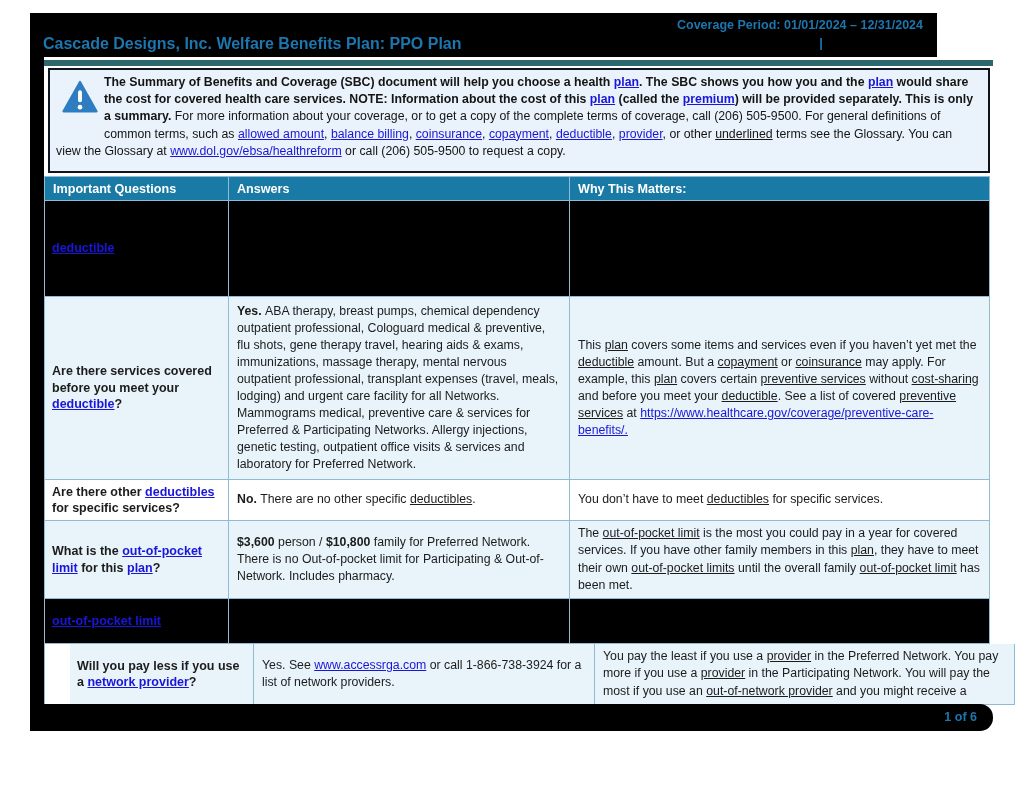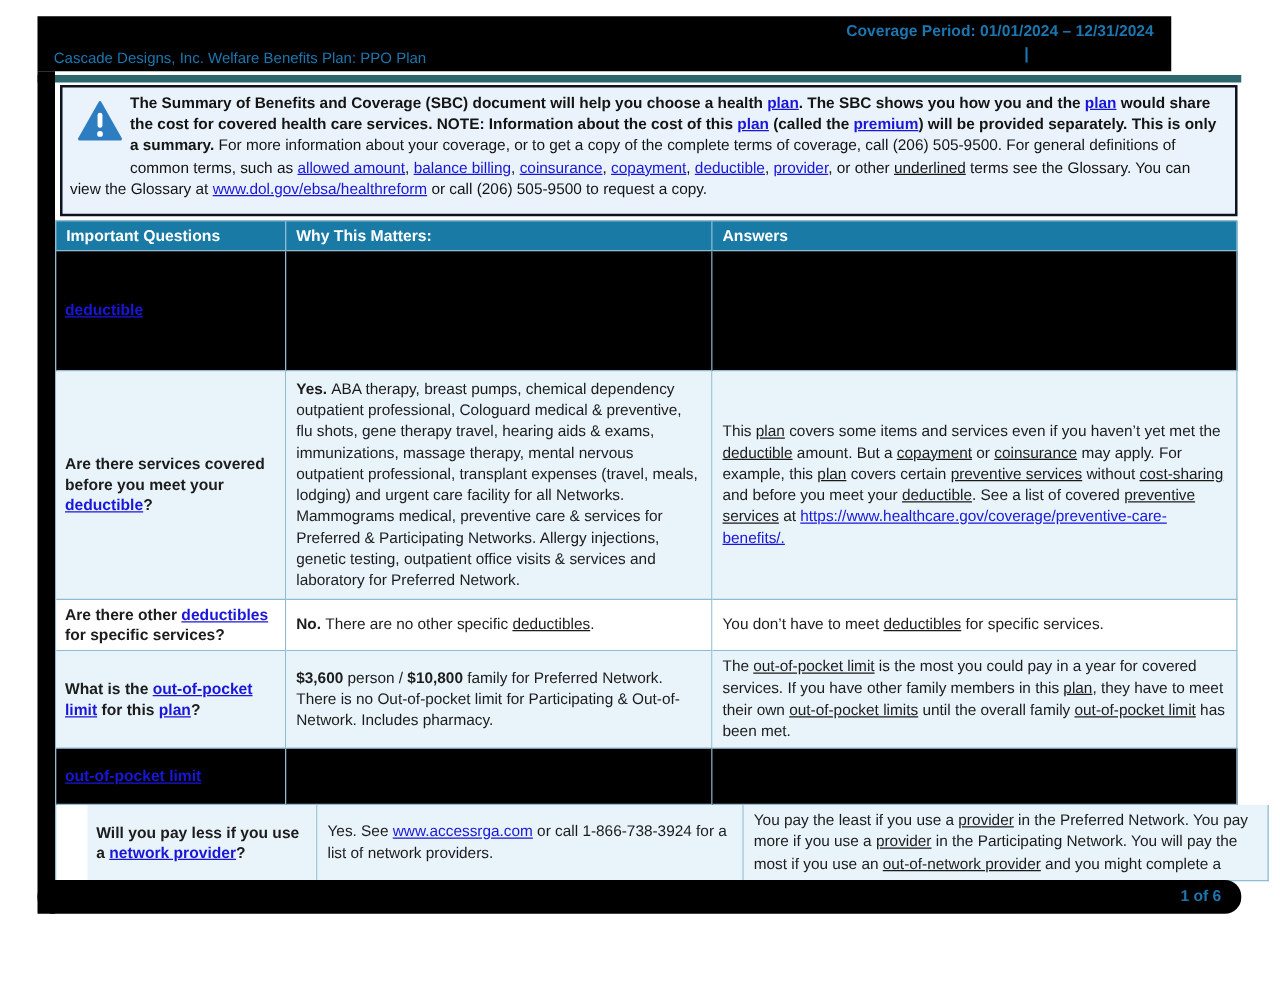--- a/index.html
+++ b/index.html
@@ -12,21 +12,21 @@
     --teal-line:#2c676d;
   }
   *{margin:0;padding:0;box-sizing:border-box;}
   html,body{background:#ffffff;}
   .page{
     position:relative;width:1024px;height:791px;background:#fff;
     font-family:"Liberation Sans",sans-serif;color:#1c1c1c;overflow:hidden;
   }
   
   .top-bar{position:absolute;left:30px;top:13px;width:907px;height:44px;background:#000;}
-  .plan-title{position:absolute;left:13px;bottom:4px;font-size:12px;font-weight:normal;color:var(--title-blue);}
+  .plan-title{position:absolute;left:13px;bottom:4px;font-size:16px;font-weight:bold;color:var(--title-blue);}
   .coverage{position:absolute;right:14px;top:5px;font-size:12.5px;font-weight:bold;color:var(--title-blue);}
   .cursor-bar{position:absolute;right:114px;top:22px;font-size:13px;font-weight:bold;color:var(--title-blue);}
   .teal-line{position:absolute;left:30px;top:60px;width:963px;height:6px;background:var(--teal-line);}
   .left-strip{position:absolute;left:30px;top:57px;width:14px;height:674px;background:#000;}
   
   .intro-box{
     position:absolute;left:48px;top:68px;width:942px;height:105px;
     background:var(--intro-bg);border:2px solid #0d1420;padding:4px 9px 4px 6px;overflow:hidden;
   }
   .warn-float{float:left;width:48px;height:52px;display:flex;align-items:flex-start;justify-content:center;padding-top:6px;}
@@ -83,22 +83,22 @@
         <rect x="21.4" y="13" width="5.2" height="16" rx="2.6" fill="#ffffff"></rect>
         <circle cx="24" cy="35.5" r="3.1" fill="#ffffff"></circle>
       </svg>
     </span>
     <p class="intro-text"><span class="seg-b">The Summary of Benefits and Coverage (SBC) document will help you choose a health </span><span class="seg-b seg-l">plan</span><span class="seg-b">. The SBC shows you how you and the </span><span class="seg-b seg-l">plan</span><span class="seg-b"> would share the cost for covered health care services. NOTE: Information about the cost of this </span><span class="seg-b seg-l">plan</span><span class="seg-b"> (called the </span><span class="seg-b seg-l">premium</span><span class="seg-b">) will be provided separately. </span><span class="seg-b">This is only a summary. </span><span>For more information about your coverage, or to get a copy of the complete terms of coverage, call (206) 505-9500. For general definitions of common terms, such as </span><span class="seg-l">allowed amount</span><span>, </span><span class="seg-l">balance billing</span><span>, </span><span class="seg-l">coinsurance</span><span>, </span><span class="seg-l">copayment</span><span>, </span><span class="seg-l">deductible</span><span>, </span><span class="seg-l">provider</span><span>, or other </span><span class="seg-u">underlined</span><span> terms see the Glossary. You can view the Glossary at </span><span class="seg-l">www.dol.gov/ebsa/healthreform</span><span> or call (206) 505-9500 to request a copy.</span></p>
   </div>
 
   <div class="sbc-table">
     <div class="row thead">
       <div class="cell">Important Questions</div>
+      <div class="cell">Answers</div>
       <div class="cell">Why This Matters:</div>
-      <div class="cell">Answers</div>
     </div>
 
     <div class="row rh1 black">
       <div class="cell qcell">
           <div class="cell-inner"><span class="seg-b seg-l">deductible</span></div>
         </div>
       <div class="cell acell">
           <div class="cell-inner"></div>
         </div>
       <div class="cell wcell">
@@ -155,21 +155,21 @@
     </div>
 
     <div class="row rh6 light">
       <div class="cell qcell">
           <div class="cell-inner"><span class="seg-b">Will you pay less if you use a </span><span class="seg-b seg-l">network provider</span><span class="seg-b">?</span></div>
         </div>
       <div class="cell acell">
           <div class="cell-inner"><span>Yes. See </span><span class="seg-l">www.accessrga.com</span><span> or call 1-866-738-3924 for a list of network providers.</span></div>
         </div>
       <div class="cell wcell">
-          <div class="cell-inner"><span>You pay the least if you use a </span><span class="seg-u">provider</span><span> in the Preferred Network. You pay more if you use a </span><span class="seg-u">provider</span><span> in the Participating Network. You will pay the most if you use an </span><span class="seg-u">out-of-network provider</span><span> and you might complete a</span></div>
+          <div class="cell-inner"><span>You pay the least if you use a </span><span class="seg-u">provider</span><span> in the Preferred Network. You pay more if you use a </span><span class="seg-u">provider</span><span> in the Participating Network. You will pay the most if you use an </span><span class="seg-u">out-of-network provider</span><span> and you might receive a</span></div>
         </div>
     </div>
   </div>
 
   <div class="footer-bar">
     <span class="page-num">1 of 6</span>
   </div>
 
 </div>
 

